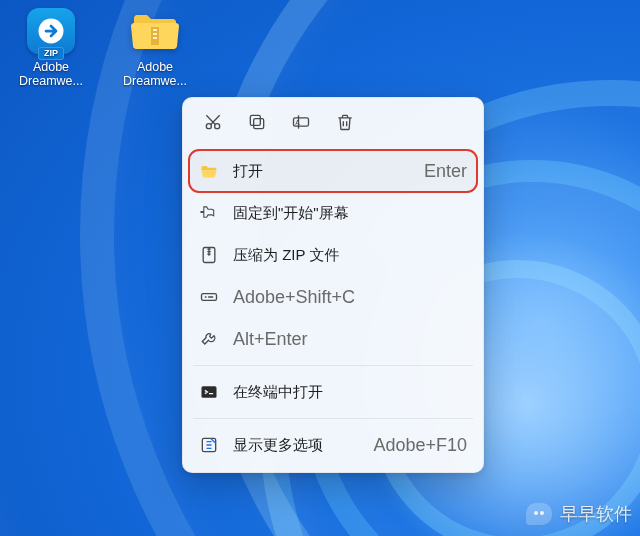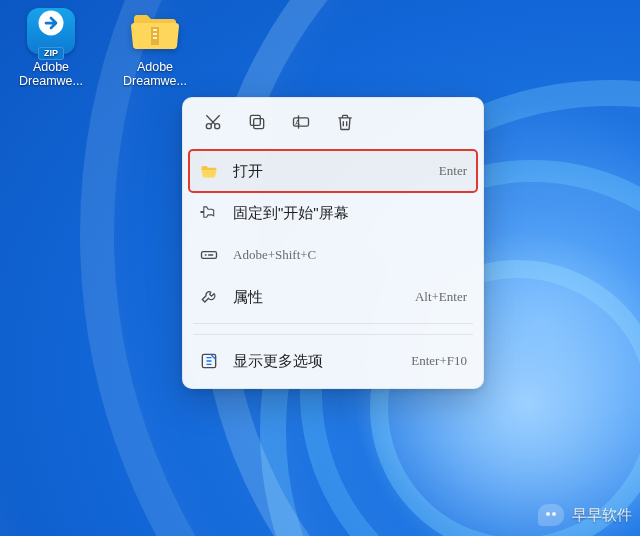--- a/index.html
+++ b/index.html
@@ -60,21 +60,21 @@
     cursor: pointer;
   }
   .desktop-icon .tile {
     width: 48px; height: 46px;
     margin-bottom: 6px;
     position: relative;
   }
   .zip-tile {
     border-radius: 12px;
     background: linear-gradient(180deg,#17a3eb,#0d7ad4);
-    display:flex;align-items:flex-start;justify-content:center;
+    display:flex;align-items:center;justify-content:center;
     box-shadow: 0 2px 4px rgba(0,0,0,0.25);
   }
   .zip-tile svg { width: 30px; height: 30px; }
   .zip-tile .ziplabel {
     position:absolute; bottom:-6px; left:50%; transform:translateX(-50%);
     background:#0d7ad4; color:#fff; font-size:9px; font-weight:700;
     padding:0 6px; border-radius:3px; line-height:13px;
     box-shadow:0 0 0 1px rgba(255,255,255,0.2) inset;
   }
   .folder-tile svg { width:48px; height:46px; display:block; filter: drop-shadow(0 2px 3px rgba(0,0,0,0.25)); }
@@ -104,52 +104,52 @@
     color:#4a4a4a;
     cursor:pointer;
   }
   .cm-tool svg { width:20px; height:20px; stroke:#4a4a4a; stroke-width:1.6; fill:none; }
 
   .cm-list { display:flex; flex-direction:column; }
   .cm-item {
     display:flex; align-items:center;
     height: 42px;
     padding: 0 10px 0 10px;
-    border-radius: 4px;
+    border-radius: 10px;
     color: #1f1f1f;
     font-size: 15px;
     cursor:pointer;
     gap: 14px;
   }
   .cm-item .mi-icon {
     width: 20px; height: 20px;
     display:flex;align-items:center;justify-content:center;
     flex-shrink:0;
   }
   .cm-item .mi-icon svg { width:20px; height:20px; stroke:#4a4a4a; stroke-width:1.6; fill:none; }
   .cm-item .mi-label { flex: 1; }
-  .cm-item .mi-shortcut { color:#6a6a6a; font-size: 13px; font-family: Liberation Serif, serif; }
+  .cm-item .mi-shortcut { color:#6a6a6a; font-size: 18px; }
   .cm-item .mi-expand { color:#5a5a5a; }
   .cm-sep {
     height:1px;
     background: rgba(0,0,0,0.08);
     margin: 5px 4px;
   }
   .cm-item.highlight {
     outline: 2.5px solid #e03a2f;
     outline-offset: -1px;
     background: rgba(0,0,0,0.03);
   }
 
   
   .watermark {
     position:absolute; right: 8px; bottom: 10px;
     display:flex; align-items:center; gap:8px;
     color: rgba(255,255,255,0.85);
-    font-size: 15px;
+    font-size: 18px;
     text-shadow: 0 1px 2px rgba(0,0,0,0.4);
     font-family: Liberation Mono, monospace;
   }
   .watermark .bubble {
     width:26px;height:22px;border-radius:10px 10px 10px 4px;
     background: rgba(255,255,255,0.22);
     position:relative;
   }
   .watermark .bubble::before,
   .watermark .bubble::after {
@@ -241,55 +241,72 @@
         <span class="mi-icon">
             <svg viewBox="0 0 24 24">
               <path d="M14 4l6 6-3 1-4 4 1 4-3 3-5-5-3 3-1-1 3-3-5-5 3-3 4 1 4-4z" transform="rotate(45 12 12) scale(0.8) translate(3 3)"></path>
             </svg>
           </span>
         <span class="mi-label">固定到"开始"屏幕</span>
       </div>
       <div class="cm-item">
         <span class="mi-icon">
             <svg viewBox="0 0 24 24">
+              <rect x="5" y="3" width="14" height="18" rx="2"></rect>
+              <path d="M12 3v10M10 5h4M10 8h4M10 11h4"></path>
+            </svg>
+          </span>
+        <span class="mi-label">压缩为 ZIP 文件</span>
+      </div>
+      <div class="cm-item">
+        <span class="mi-icon">
+            <svg viewBox="0 0 24 24">
               <rect x="3" y="8" width="18" height="8" rx="2"></rect>
               <path d="M7 12h2M11 12h6"></path>
             </svg>
           </span>
         <span class="mi-shortcut">Adobe+Shift+C</span>
       </div>
       <div class="cm-item">
         <span class="mi-icon">
             <svg viewBox="0 0 24 24">
               <path d="M14 6a4 4 0 0 0-5.6 4.6L4 15l3 3 4.4-4.4A4 4 0 0 0 18 8l-3 3-2-2z"></path>
             </svg>
           </span>
-        <span class="mi-label">属性</span>
         <span class="mi-shortcut">Alt+Enter</span>
       </div>
     </div>
 
     <div class="cm-sep"></div>
 
     <div class="cm-list">
+      <div class="cm-item">
+        <span class="mi-icon">
+            <svg viewBox="0 0 24 24">
+              <rect x="3" y="5" width="18" height="14" rx="2" fill="#2b2b2b" stroke="none"></rect>
+              <path d="M7 10l3 2-3 2M12 14h5" stroke="#fff" stroke-width="1.6"></path>
+            </svg>
+          </span>
+        <span class="mi-label">在终端中打开</span>
+      </div>
     </div>
 
     <div class="cm-sep"></div>
 
     <div class="cm-list">
       <div class="cm-item">
         <span class="mi-icon">
             <svg viewBox="0 0 24 24">
               <rect x="4" y="4" width="16" height="16" rx="2"></rect>
               <path d="M9 8h6M9 12h6M9 16h6" stroke="#1a73e8"></path>
               <path d="M14 4l6 6" stroke="#1a73e8"></path>
             </svg>
           </span>
         <span class="mi-label">显示更多选项</span>
-        <span class="mi-shortcut">Enter+F10</span>
+        <span class="mi-shortcut">Adobe+F10</span>
       </div>
     </div>
   </div>
 
   <div class="watermark">
     <div class="bubble"></div>
     <span>早早软件</span>
   </div>
 </div>
 

